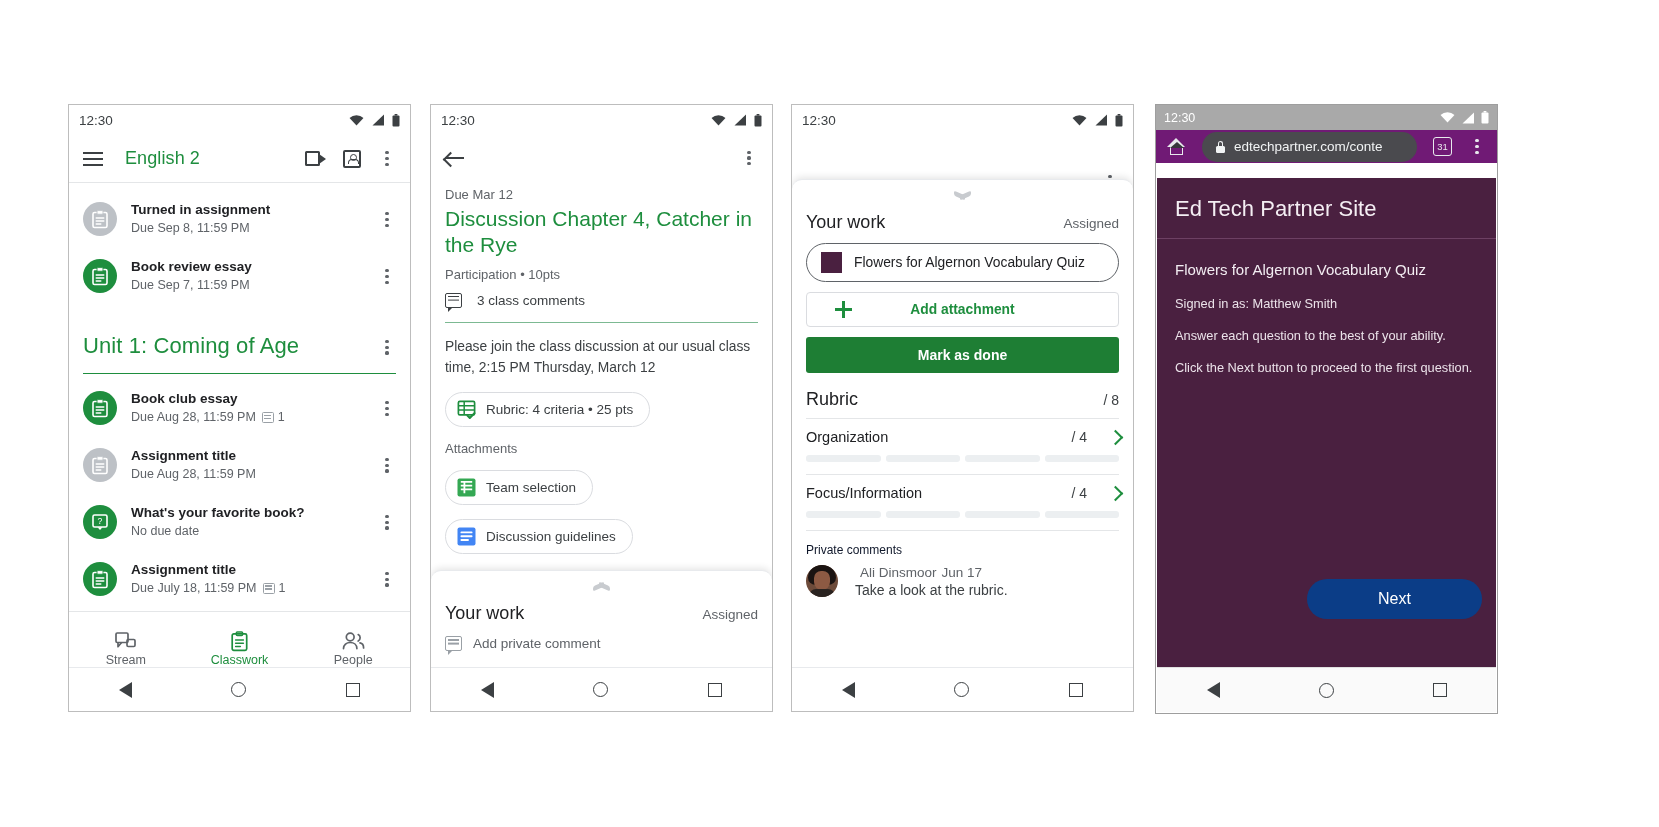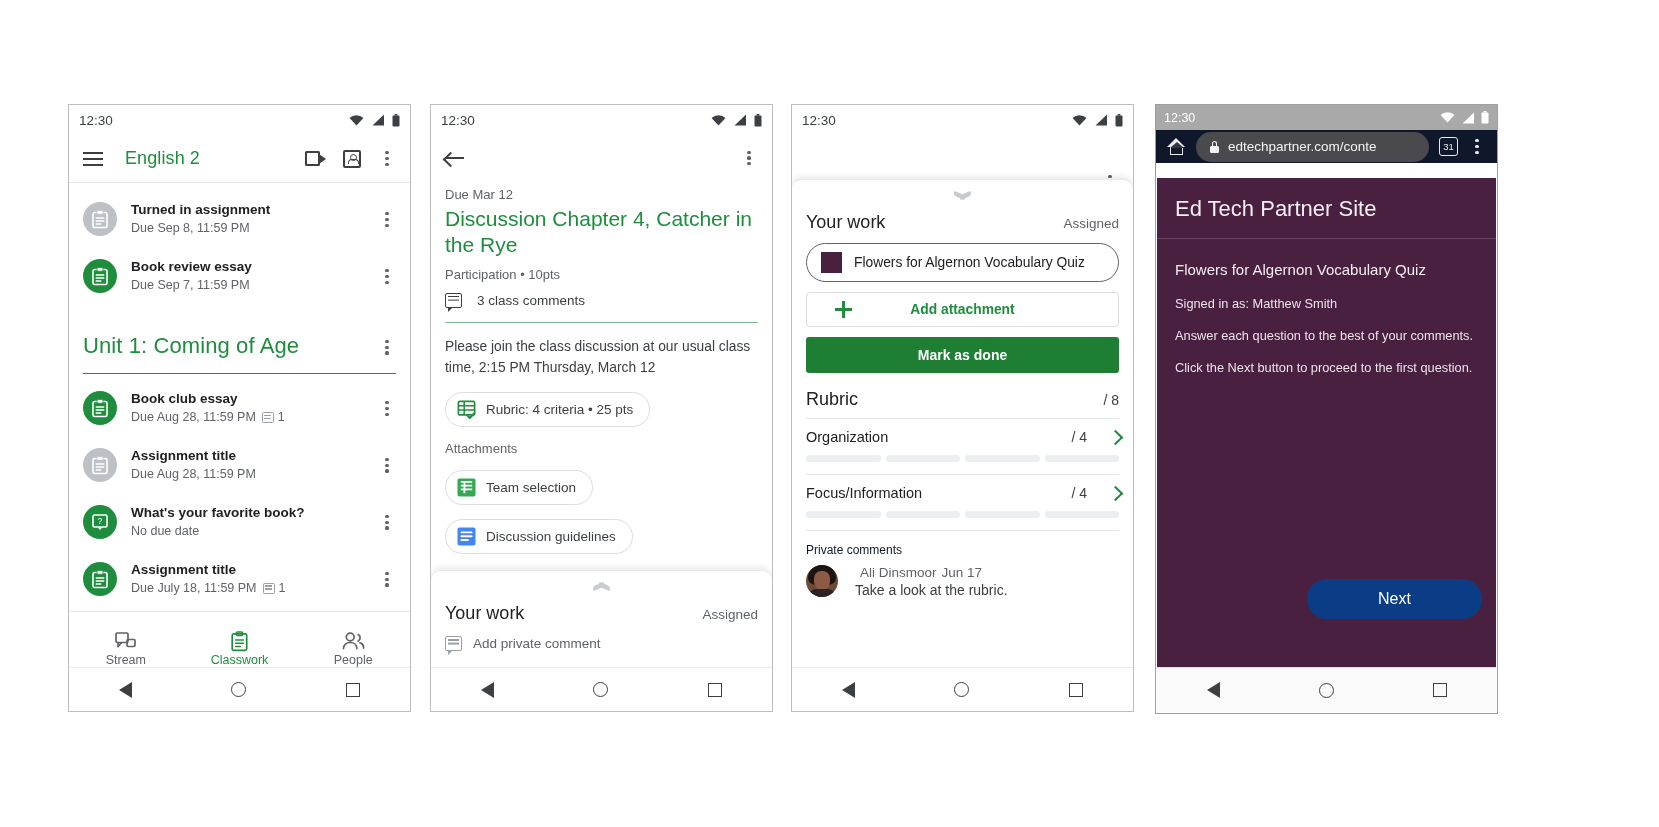--- a/index.html
+++ b/index.html
@@ -227,22 +227,22 @@
   .pc-text { font-size: 14px; color: #3c4043; margin-top: 2px; }
 
   
   #phone4 { left: 1155px; top: 104px; width: 343px; height: 610px; border: 1px solid #9e9e9e; }
   .p4-status {
     height: 25px; background: #a9a9a9; color: #ffffff;
     display: flex; align-items: center; padding: 0 8px; font-size: 12.5px;
   }
   .p4-status .sysicons { margin-left: auto; display: flex; align-items: center; gap: 6px; }
   .p4-bar {
-    height: 33px; background: #0f172a;
-    display: flex; align-items: center; padding: 0 11px; gap: 10px;
+    height: 33px; background: #701a75;
+    display: flex; align-items: center; padding: 0 11px; gap: 16px;
   }
   .home-ic { width: 19px; height: 17px; position: relative; flex: 0 0 19px; cursor: pointer; }
   .home-ic .roof { position:absolute; left: 0; top: 0; width: 0; height: 0; border-left: 9.5px solid transparent; border-right: 9.5px solid transparent; border-bottom: 9px solid #e8eaed; }
   .home-ic .base { position:absolute; left: 3px; top: 8px; width: 13px; height: 9px; border: 1.8px solid #e8eaed; border-top: none; }
   .home-ic .cut { position:absolute; left: 2.6px; top: 3.5px; width: 0; height: 0; border-left: 7px solid transparent; border-right: 7px solid transparent; border-bottom: 6.5px solid #37373b; }
   .omnibox {
     flex: 1 1 auto; height: 30px; background: #4a4a4e; border-radius: 15px;
     display: flex; align-items: center; gap: 9px; padding: 0 14px;
     color: #f1f3f4; font-size: 13.5px; overflow: hidden; white-space: nowrap;
     cursor: text;
@@ -756,21 +756,21 @@
           <b></b>
           <b></b>
         </span>
     </div>
 
     <div class="p4-page">
       <div class="p4-sitehead">Ed Tech Partner Site</div>
       <div class="p4-content">
         <div class="p4-quiz-title">Flowers for Algernon Vocabulary Quiz</div>
         <div class="p4-line">Signed in as: Matthew Smith</div>
-        <div class="p4-line">Answer each question to the best of your comments.</div>
+        <div class="p4-line">Answer each question to the best of your ability.</div>
         <div class="p4-line">Click the Next button to proceed to the first question.</div>
       </div>
       <div class="next-btn">
         <span>Next</span>
       </div>
     </div>
 
     <div class="p4-nav">
       <span class="nv-back"></span>
       <span class="nv-home"></span>

